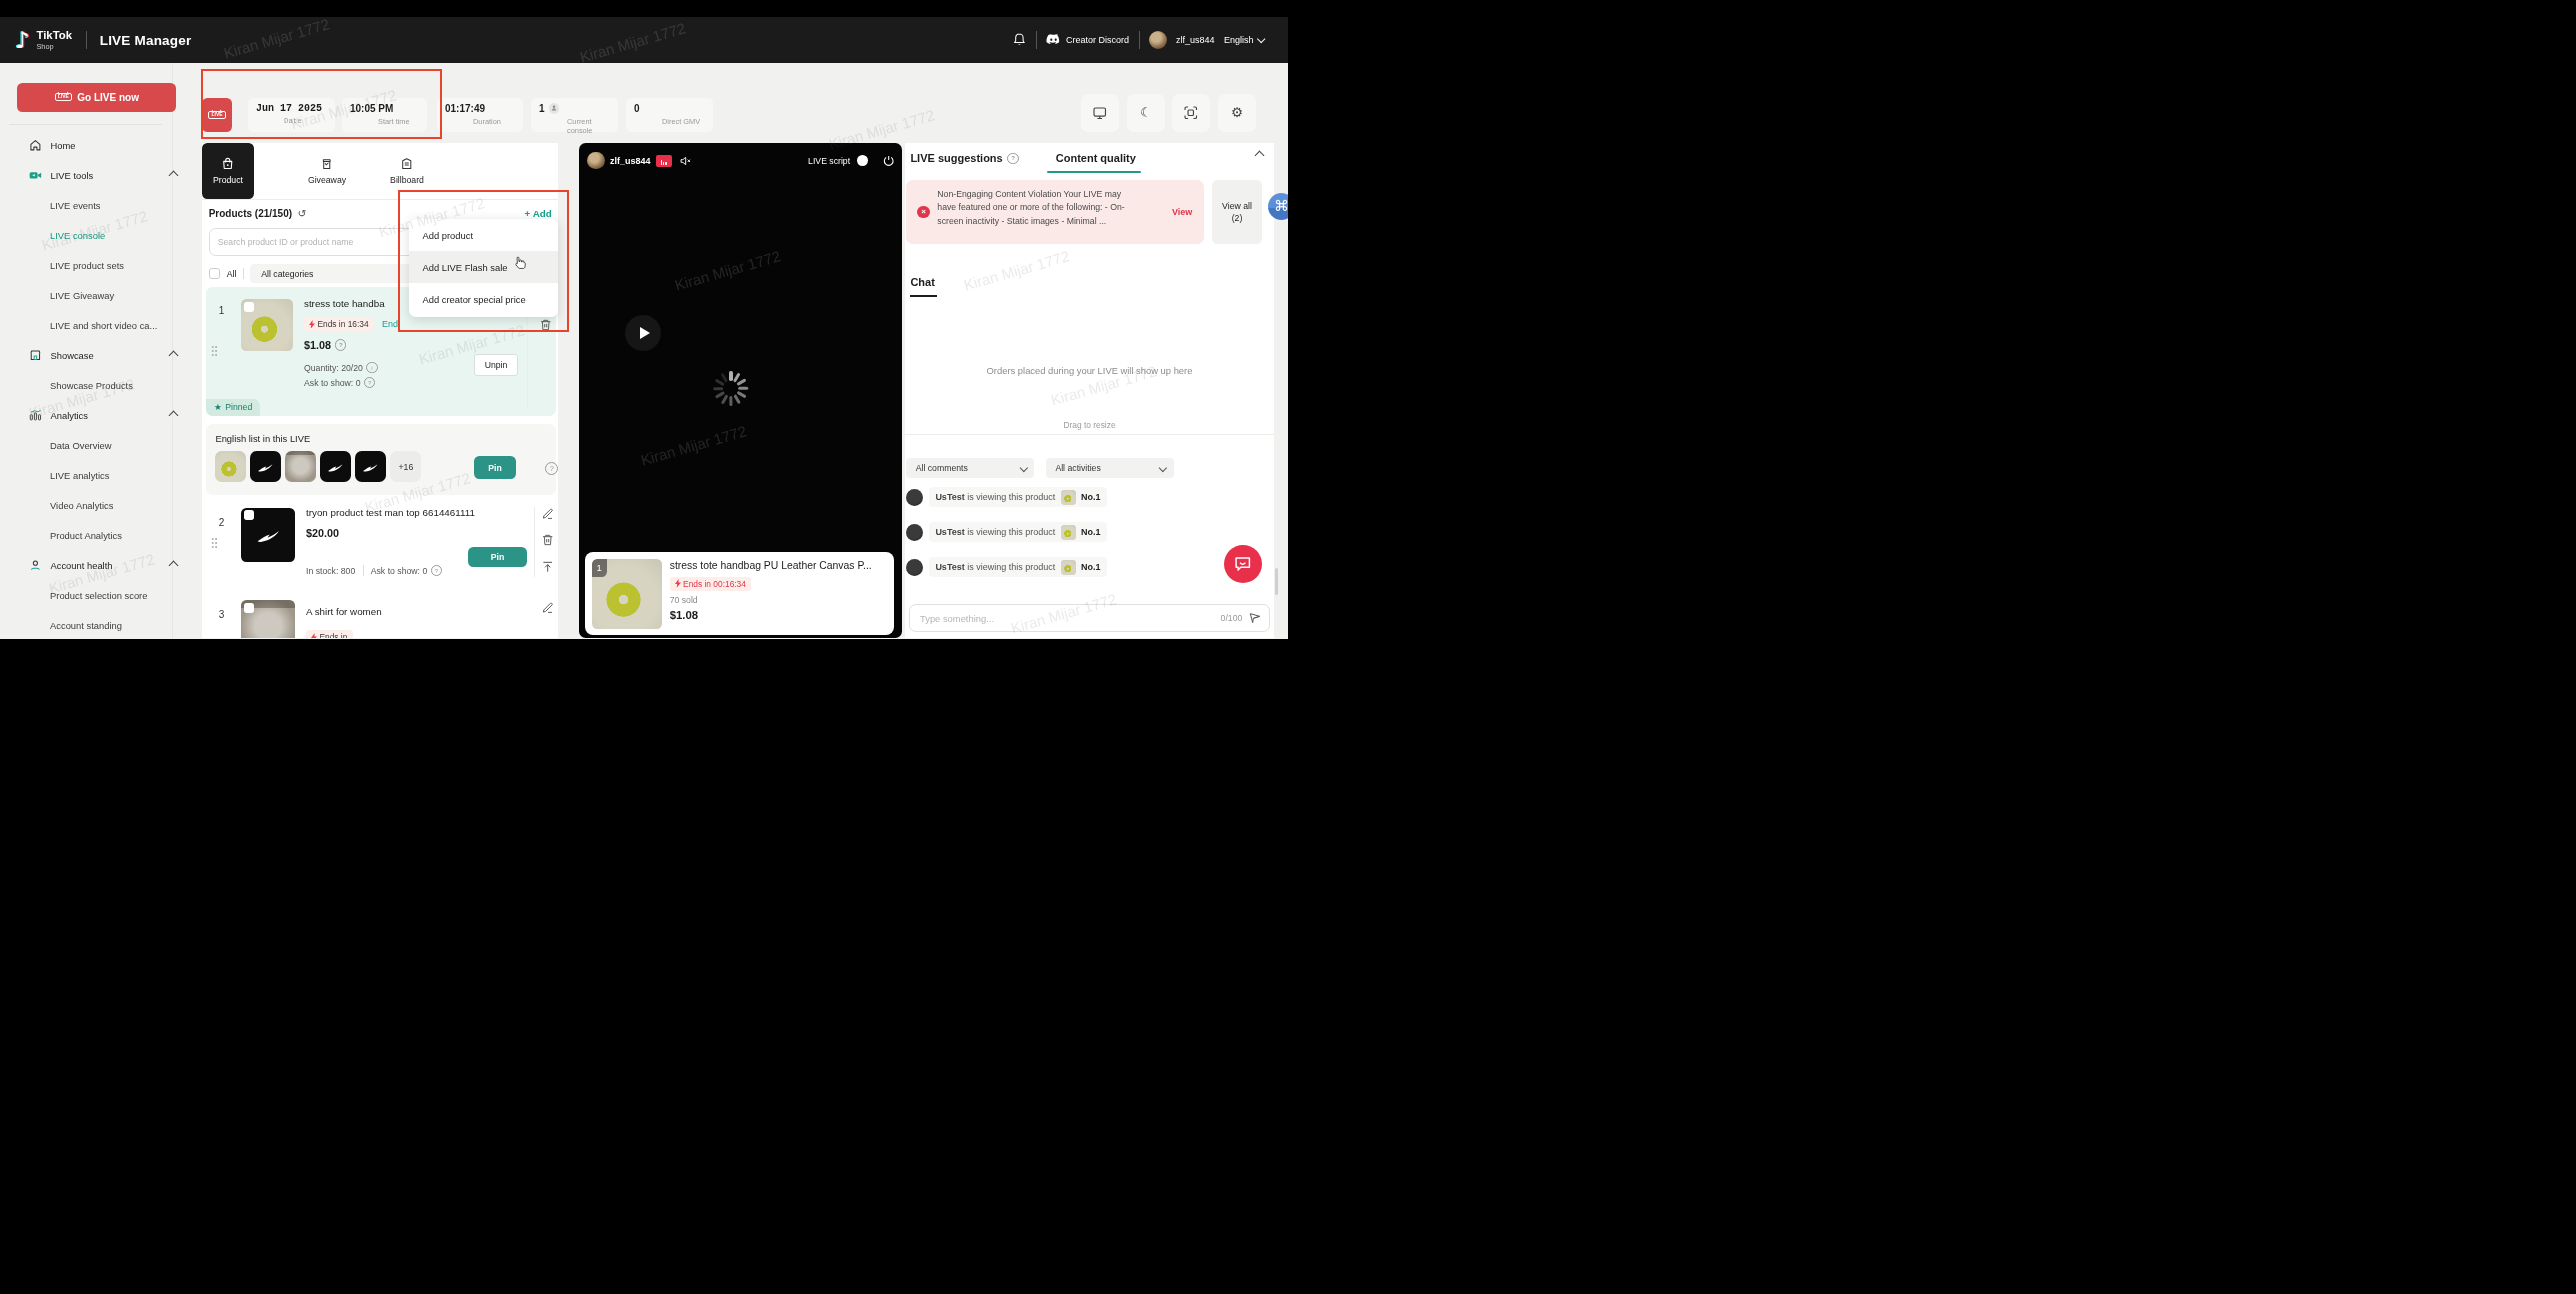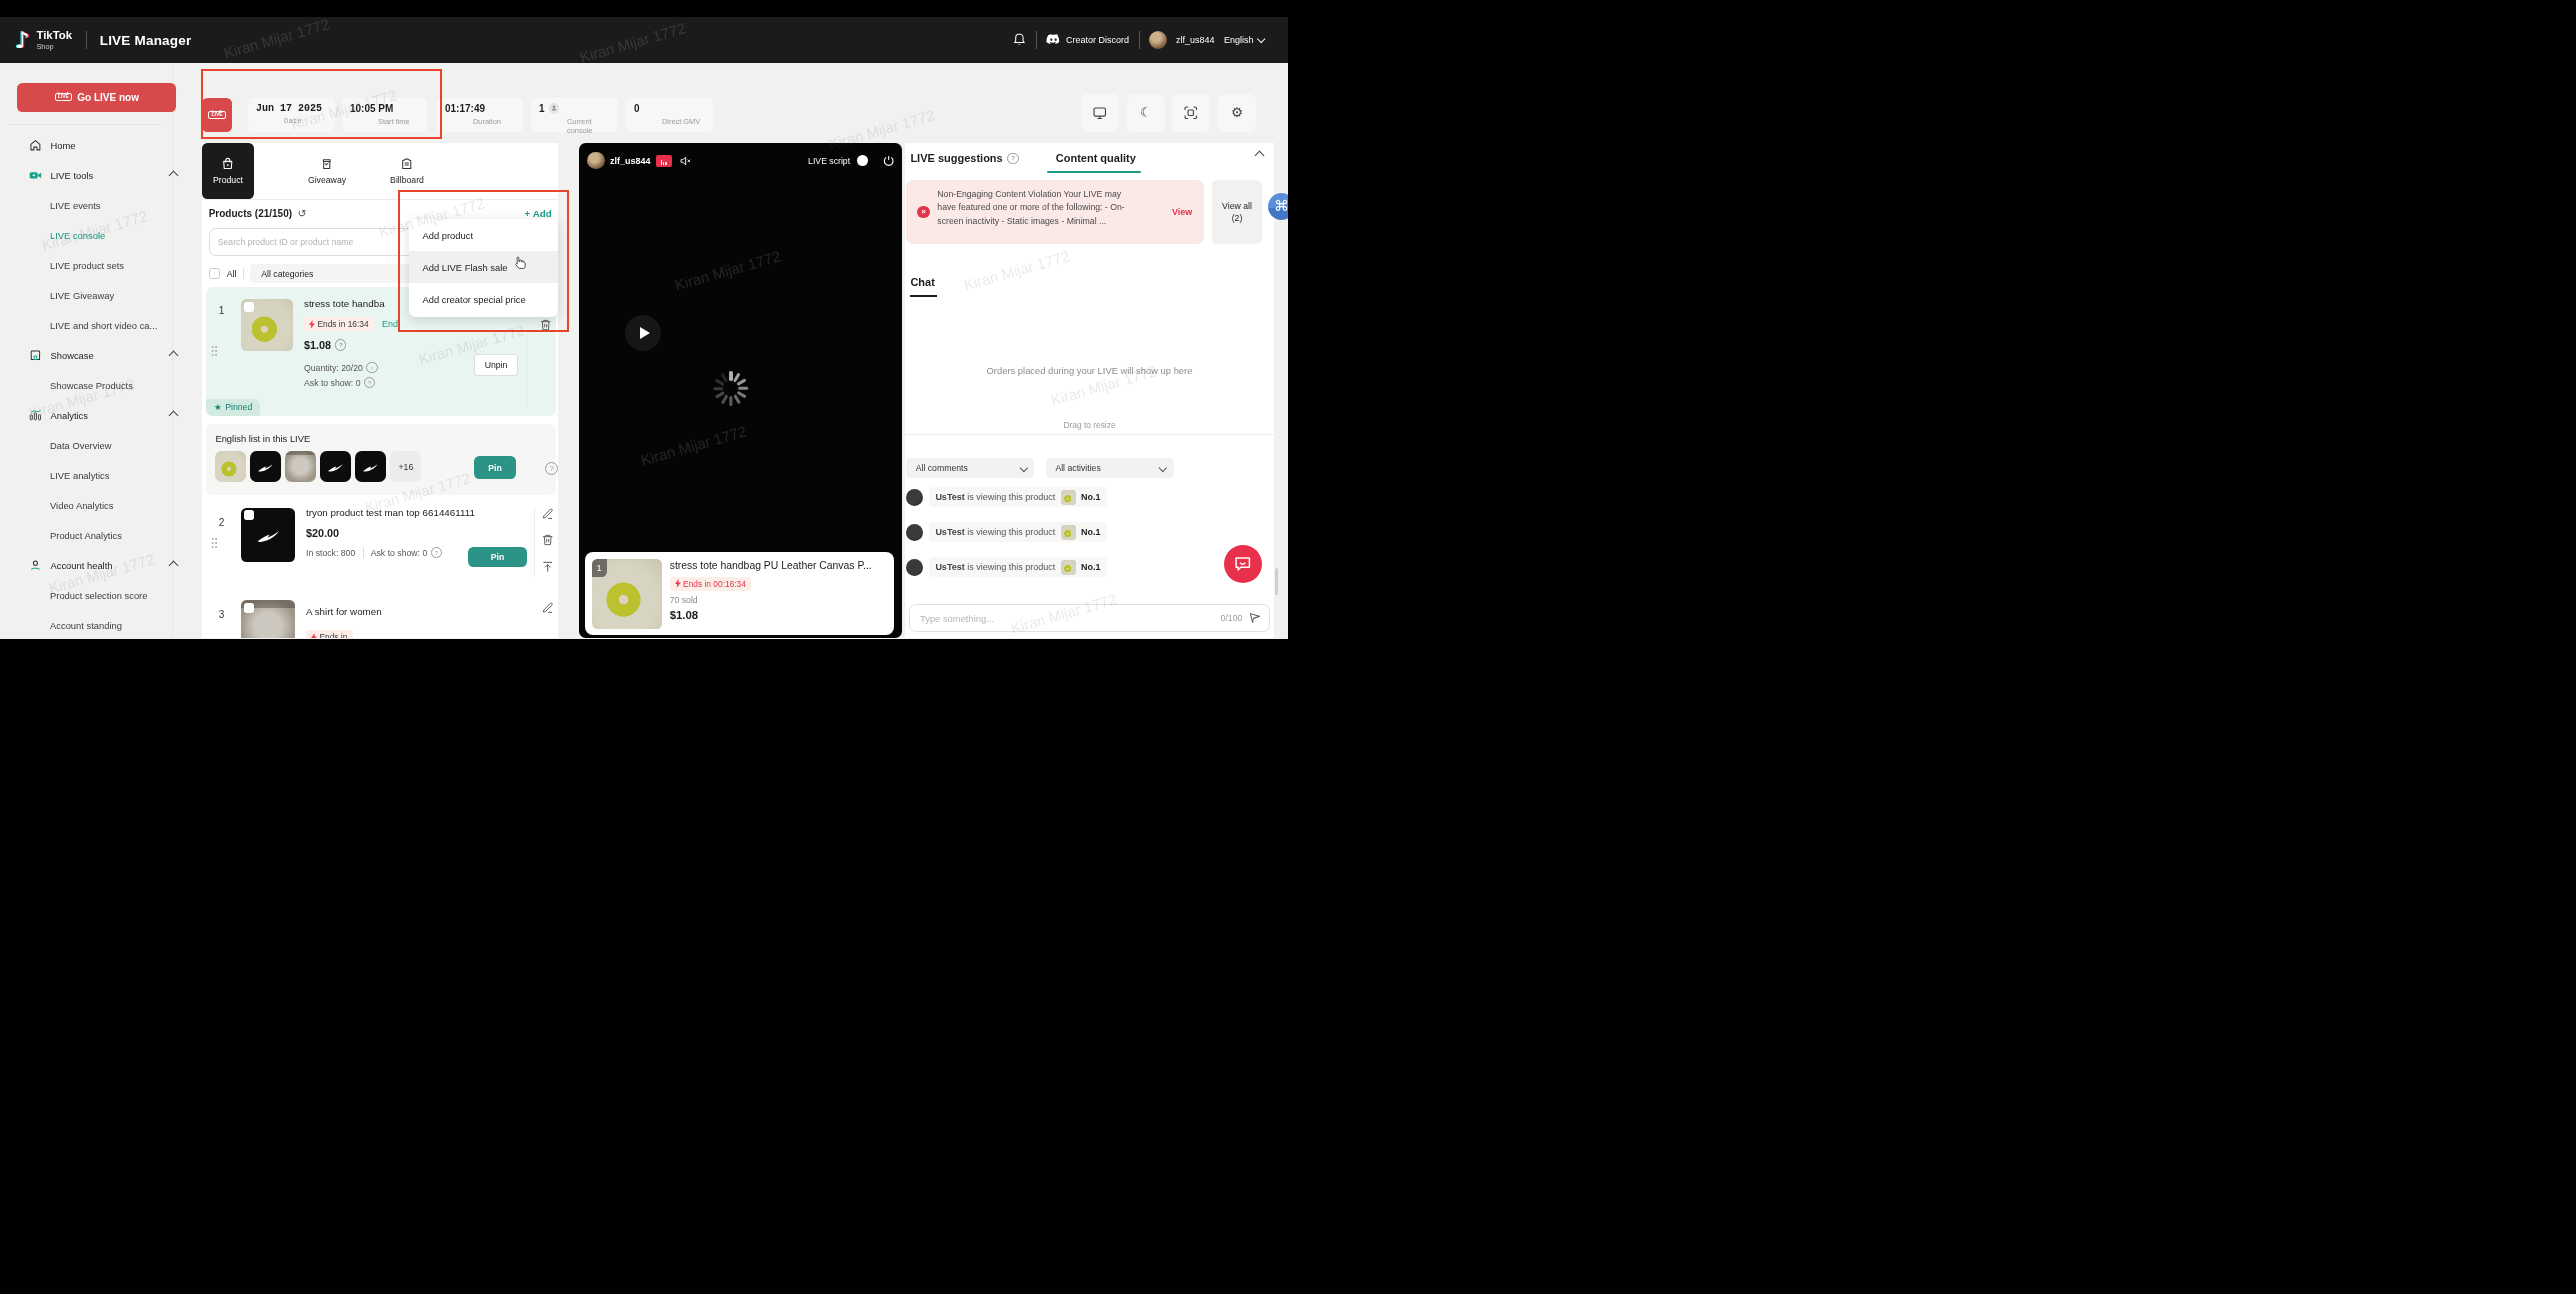--- a/index.html
+++ b/index.html
@@ -511,21 +511,21 @@
       <div class="thumb t-nike" style="left:35px;top:8.7px;width:54px;height:54px;">
         <svg width="27" height="20" viewBox="0 0 24 18">
             <path d="M2.2 14.6c4.1-3.1 7.9-5.4 10.9-6.1-.9 1.1-1.5 2.1-1.9 3 3.9-1.4 7.2-3.5 10.1-6-2.5 4.7-9.4 8.9-16.1 9.8-1.2.1-2.2-.1-3-.7z" fill="#fff"></path>
           </svg>
         <span class="cb"></span>
       </div>
       <div class="abs" style="left:100px;top:8px;font-size:9.8px;font-weight:500;">tryon product test man top 6614461111</div>
       <div class="abs price" style="left:100px;top:28px;">
           <span>$20.00</span>
         </div>
-      <div class="abs meta" style="left:100px;top:48px;">
+      <div class="abs meta" style="left:100px;top:66px;">
         <span>In stock: 800</span>
         <span class="vline" style="margin:0 4px;"></span>
         <span>Ask to show: 0</span>
         <span class="qcircle">?</span>
       </div>
       <div class="teal-btn abs" style="left:262px;top:48px;width:59px;height:20px;">Pin</div>
       <div class="col-div" style="left:328px;"></div>
       <span class="act-ico abs" style="left:336px;top:9.4px;">
         <svg width="11.4" height="11.4" viewBox="0 0 17 17">
             <path d="M2 15 2.8 11.8 12.5 2.1a1.5 1.5 0 0 1 2.1 0l.3.3a1.5 1.5 0 0 1 0 2.1L5.2 14.2z" fill="none" stroke="#555" stroke-width="1.4"></path>

